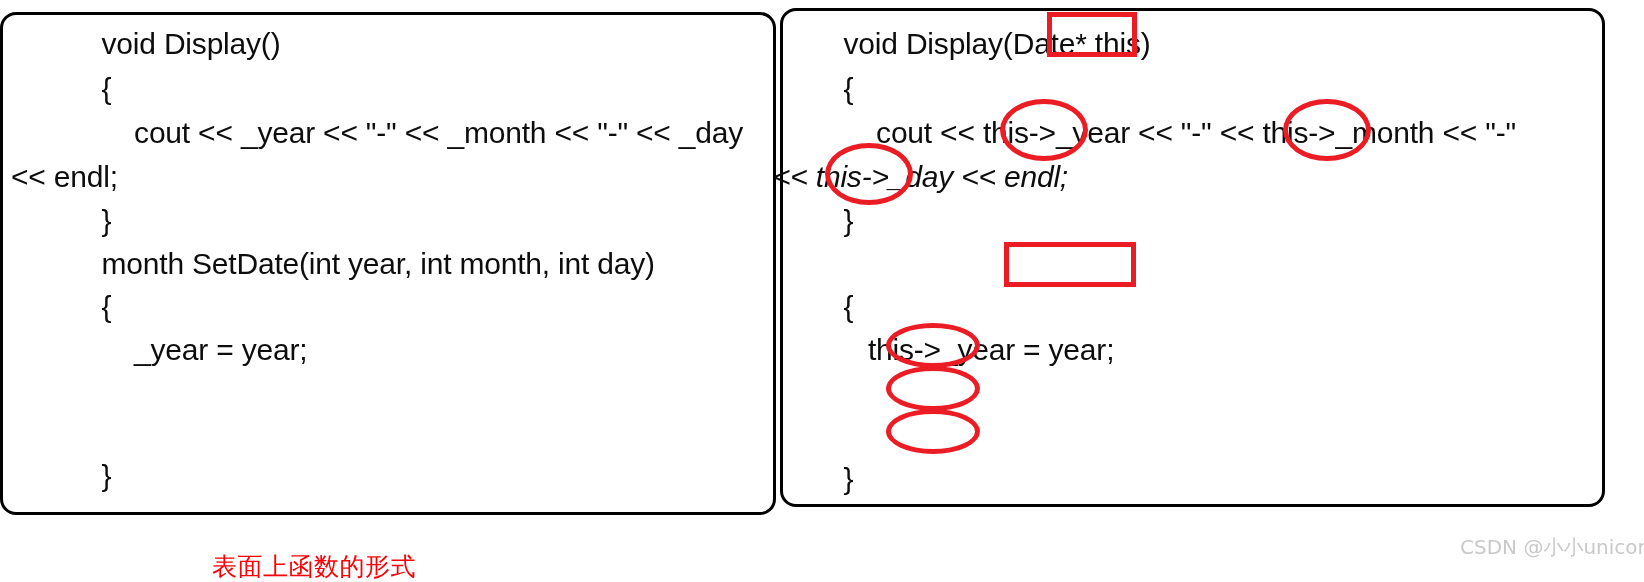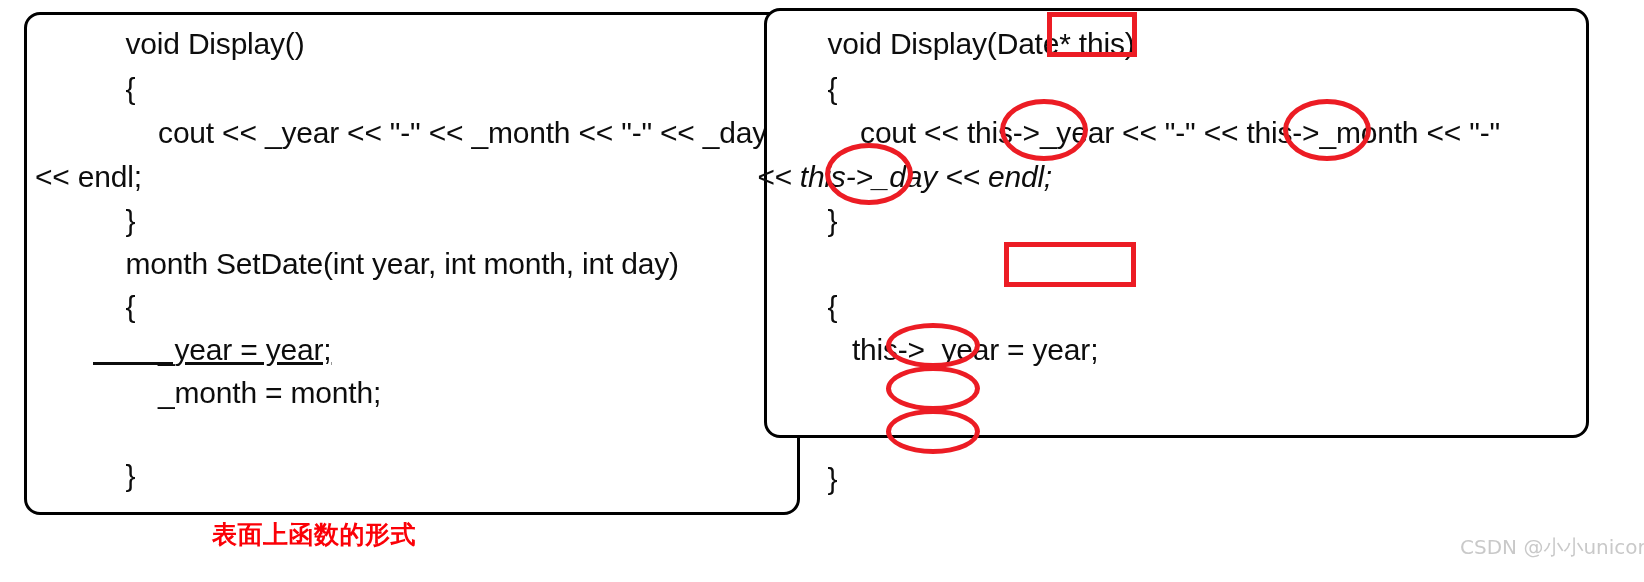--- a/index.html
+++ b/index.html
@@ -25,30 +25,30 @@
   
   .panel {
     position: absolute;
     box-sizing: border-box;
     border: 3px solid #000000;
     border-radius: 16px;
     background: #ffffff;
     overflow: visible;
   }
   #panel-left {
-    left: 24px;
+    left: 0;
     top: 12px;
     width: 776px;
     height: 503px;
   }
   #panel-right {
-    left: 764px;
+    left: 780px;
     top: 8px;
     width: 825px;
-    height: 430px;
+    height: 499px;
   }
 
   .code-body {
     position: relative;
     width: 100%;
     height: 100%;
   }
 
   .code-line {
     position: absolute;
@@ -78,23 +78,24 @@
     border-radius: 50%;
     background: transparent;
   }
 
   
   .caption {
     position: absolute;
     color: #fb0007;
     font-family: "DejaVu Sans", sans-serif;
     font-size: 25px;
-    font-weight: 700;
+    font-weight: 400;
     white-space: nowrap;
     letter-spacing: 0.5px;
+    margin-top: 32px;
   }
   #caption-left  { left: 212px; top: 518px; }
   #caption-right { left: 1090px; top: 516px; }
 
   .watermark {
     position: absolute;
     left: 1460px;
     top: 534px;
     color: #c9c9c9;
     font-family: "DejaVu Sans", sans-serif;
@@ -109,22 +110,21 @@
 
   <div class="panel" id="panel-left">
     <div class="code-body">
       <div class="code-line" style="left:66px; top:12px;">    void Display()</div>
       <div class="code-line" style="left:66px; top:57px;">    {</div>
       <div class="code-line" style="left:66px; top:101px;">        cout &lt;&lt; _year &lt;&lt; "-" &lt;&lt; _month &lt;&lt; "-" &lt;&lt; _day</div>
       <div class="code-line" style="left:8px; top:145px;">&lt;&lt; endl;</div>
       <div class="code-line" style="left:66px; top:189px;">    }</div>
       <div class="code-line" style="left:66px; top:232px;">    month SetDate(int year, int month, int day)</div>
       <div class="code-line" style="left:66px; top:275px;">    {</div>
-      <div class="code-line" style="left:66px; top:318px;text-decoration:underline;">        _year = year;</div>
-      <div class="code-line" style="left:66px; top:361px;">        _month = month;</div>
+      <div class="code-line" style="left:66px; top:318px;">        _year = year;</div>
       <div class="code-line" style="left:66px; top:444px;">    }</div>
     </div>
   </div>
 
   <div class="panel" id="panel-right">
     <div class="code-body">
       <div class="code-line" style="left:28px; top:16px;">    void Display(Date* this)</div>
       <div class="code-line" style="left:28px; top:61px;">    {</div>
       <div class="code-line" style="left:28px; top:105px;">        cout &lt;&lt; this-&gt;_year &lt;&lt; "-" &lt;&lt; this-&gt;_month &lt;&lt; "-"</div>
       <div class="code-line" style="left:-10px; top:149px;font-style:italic;">&lt;&lt; this-&gt;_day &lt;&lt; endl;</div>

